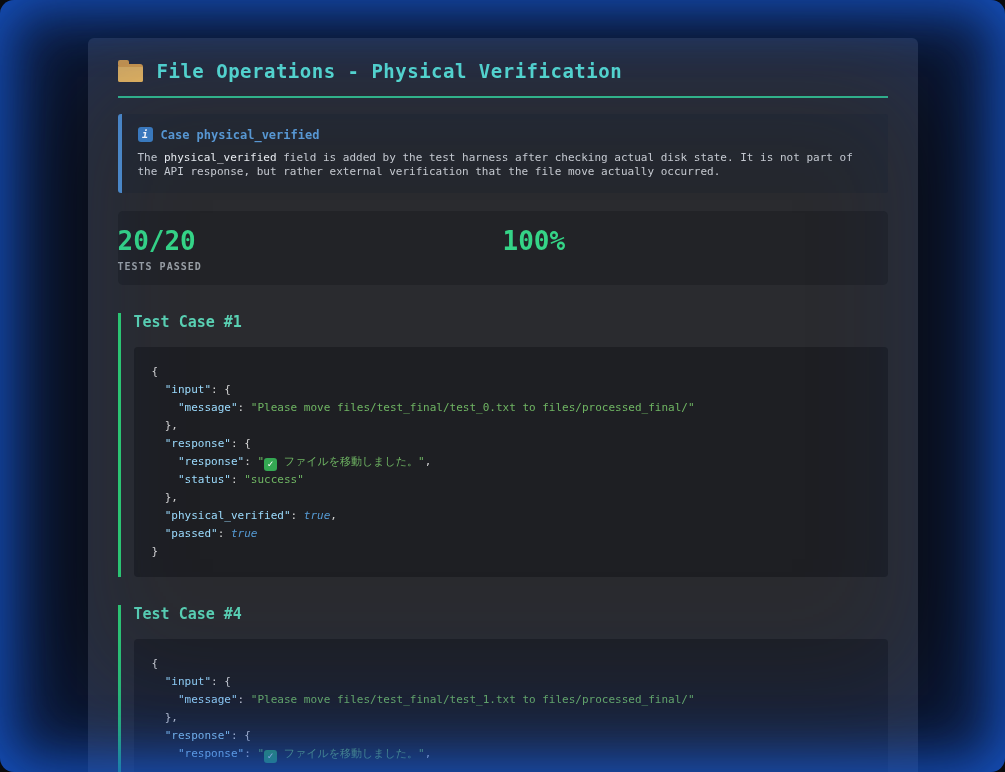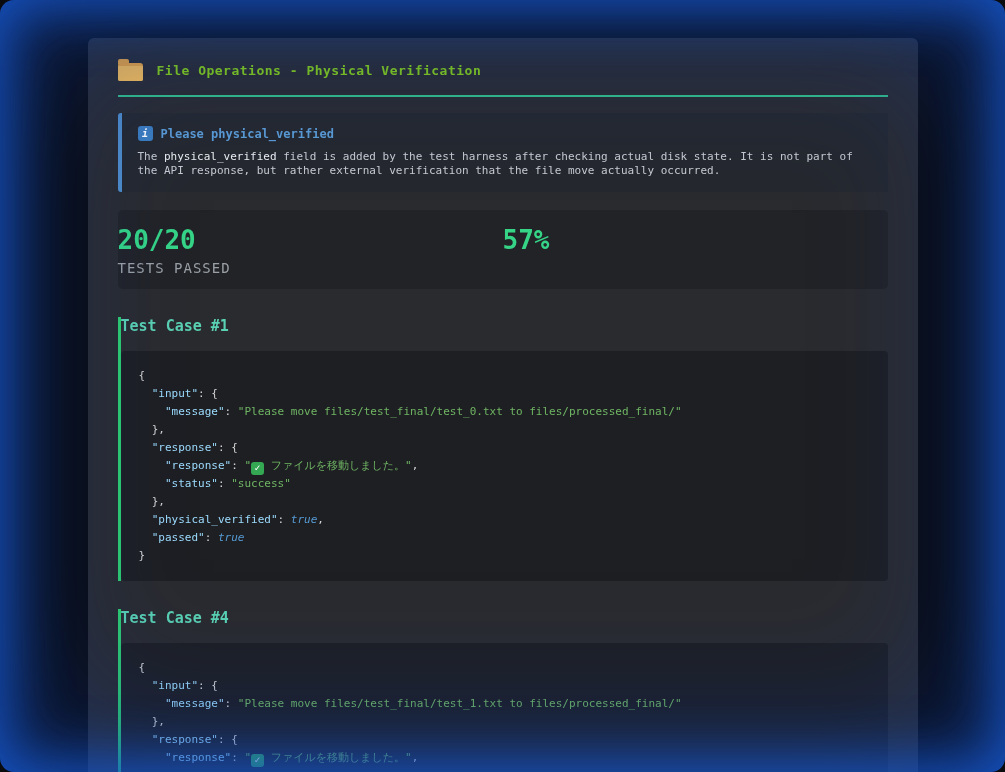--- a/index.html
+++ b/index.html
@@ -36,21 +36,21 @@
   }
   .folder-icon::before {
     content: ""; position: absolute; top: -4px; left: 0;
     width: 11px; height: 5px; background: #e8a33c; border-radius: 2px 2px 0 0;
   }
   .folder-icon::after {
     content: ""; position: absolute; top: 3px; left: 0; right: 0; height: 15px;
     background: #f6bd55; border-radius: 1px 1px 2px 2px;
   }
   .title {
-    font-size: 13px; font-weight: bold; color: #84cc16;
+    font-size: 19px; font-weight: bold; color: #5eead4;
     letter-spacing: 0.5px;
   }
   .info-box {
     margin-top: 16px;
     background: #25282e;
     border-left: 4px solid #4f8cc9;
     border-radius: 3px;
     padding: 13px 16px 14px 16px;
   }
   .info-title-row { display: flex; align-items: center; gap: 8px; }
@@ -72,25 +72,26 @@
     margin-top: 18px;
     background: #222327;
     border-radius: 5px;
     padding: 15px 0 13px 0;
     display: flex;
   }
   .stat { flex: 1; text-align: left; }
   .stat-value { color: #35d487; font-size: 26px; font-weight: bold; }
   .stat-label {
     margin-top: 5px;
-    color: #9aa0a6; font-size: 14px; letter-spacing: 1px;
+    color: #9aa0a6; font-size: 10px; letter-spacing: 1px; font-weight: bold;
   }
   .test-case {
     margin-top: 28px;
     border-left: 3px solid #2ecc71;
+    padding-left: 13px;
   }
   .tc-title { color: #5ad1b3; font-size: 15px; font-weight: bold; }
   .code-block {
     margin-top: 16px;
     background: #1e1f23;
     border-radius: 4px;
     padding: 16px 18px;
     font-size: 11px; line-height: 18px;
     white-space: pre;
     overflow: hidden;
@@ -114,32 +115,32 @@
 
 <div class="card">
   <header class="card-header">
     <span class="folder-icon"></span>
     <h1 class="title">File Operations - Physical Verification</h1>
   </header>
 
   <section class="info-box">
     <div class="info-title-row">
       <span class="info-icon"></span>
-      <span class="info-title">Please physical_verified</span>
+      <span class="info-title">Case physical_verified</span>
     </div>
     <p class="info-body"><span>The </span><code class="inline-code">physical_verified</code><span> field is added by the test harness after checking actual disk state. It is not part of the API response, but rather external verification that the file move actually occurred.</span></p>
   </section>
 
   <section class="stats">
     <div class="stat">
       <div class="stat-value">20/20</div>
       <div class="stat-label">TESTS PASSED</div>
     </div>
     <div class="stat">
-      <div class="stat-value">57%</div>
+      <div class="stat-value">100%</div>
     </div>
   </section>
 
   <div id="test-cases">
   <section class="test-case">
     <h2 class="tc-title">Test Case #1</h2>
     <pre class="code-block"><code><span class="t-p">{</span>
 <span class="t-p">  </span><span class="t-k">"input"</span><span class="t-p">: {</span>
 <span class="t-p">    </span><span class="t-k">"message"</span><span class="t-p">: </span><span class="t-s">"Please move files/test_final/test_0.txt to files/processed_final/"</span>
 <span class="t-p">  },</span>

